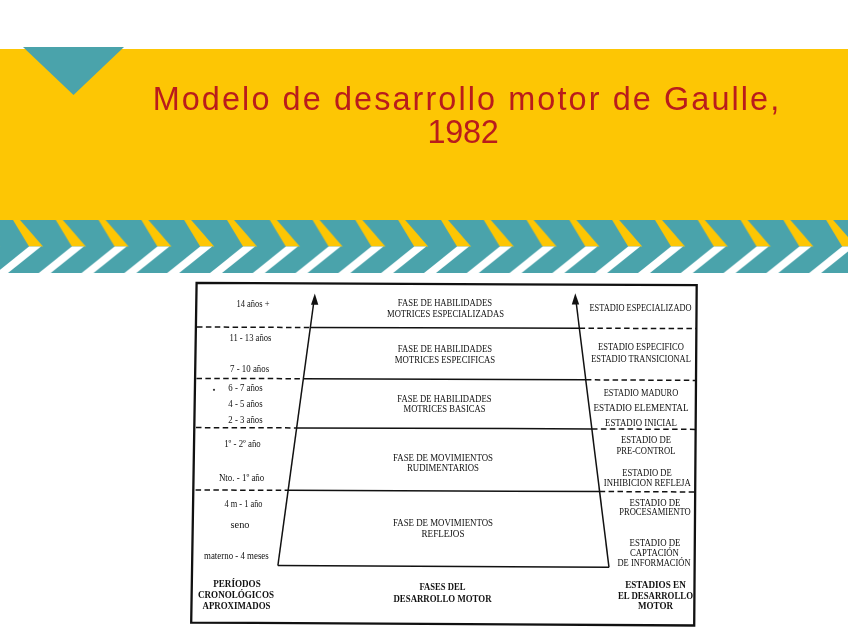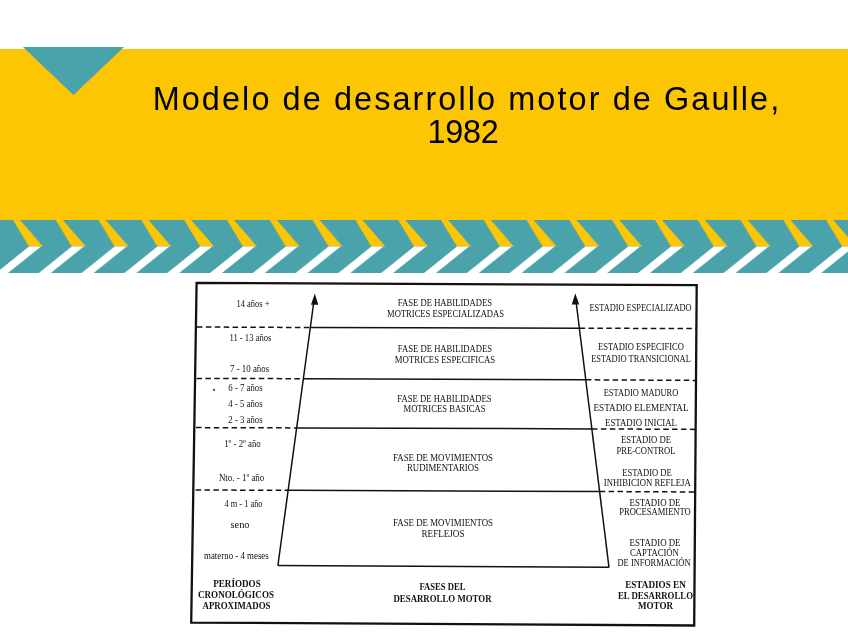--- a/index.html
+++ b/index.html
@@ -9,21 +9,21 @@
 </style>
 </head>
 <body>
 
 <div class="abs" style="left:0;top:49px;width:848px;height:172px;background:#FDC604;"></div>
 
 <svg class="abs" style="left:23px;top:47px;" width="101" height="48" viewBox="0 0 101 48">
   <polygon points="0,0 101,0 50.5,48" fill="#4AA3AB"></polygon>
 </svg>
 
-<div class="abs" style="left:86px;top:83.3px;width:762px;text-align:center;color:#000000;
+<div class="abs" style="left:86px;top:83.3px;width:762px;text-align:center;color:#b91c1c;
      font-size:32.4px;line-height:32.7px;letter-spacing:2.1px;">Modelo de desarrollo motor de Gaulle,<br><span style="letter-spacing:-0.3px;position:relative;left:-4px;">1982</span></div>
 
 <svg class="abs" style="left:0;top:220px;" width="848" height="53" viewBox="0 0 848 53">
   <defs>
     <pattern id="chv" x="2" y="0" width="42.8" height="53" patternUnits="userSpaceOnUse">
       <rect width="42.8" height="53" fill="#4AA3AB"></rect>
       <g fill="#FDC604">
         <polygon points="11,0 18,0 41,26.5 27,26.5"></polygon>
         <polygon points="-31.8,0 -24.8,0 -1.8,26.5 -15.8,26.5"></polygon>
         <polygon points="53.8,0 60.8,0 83.8,26.5 69.8,26.5"></polygon>

